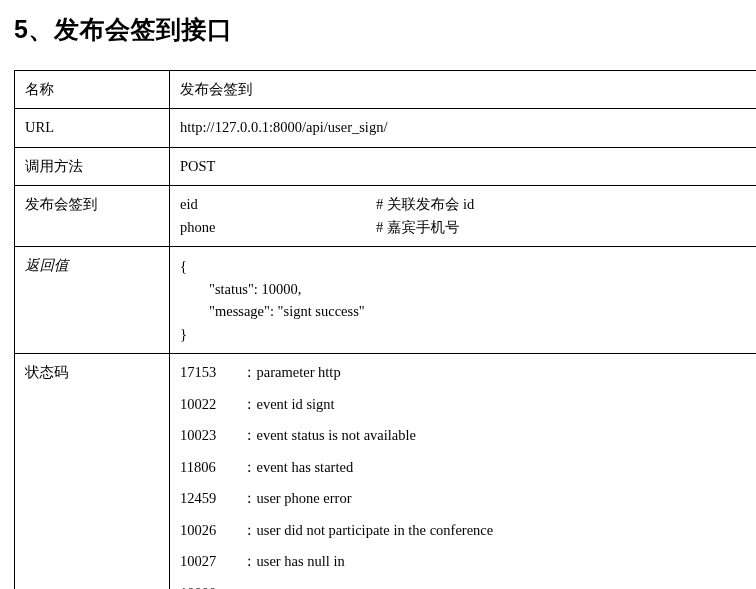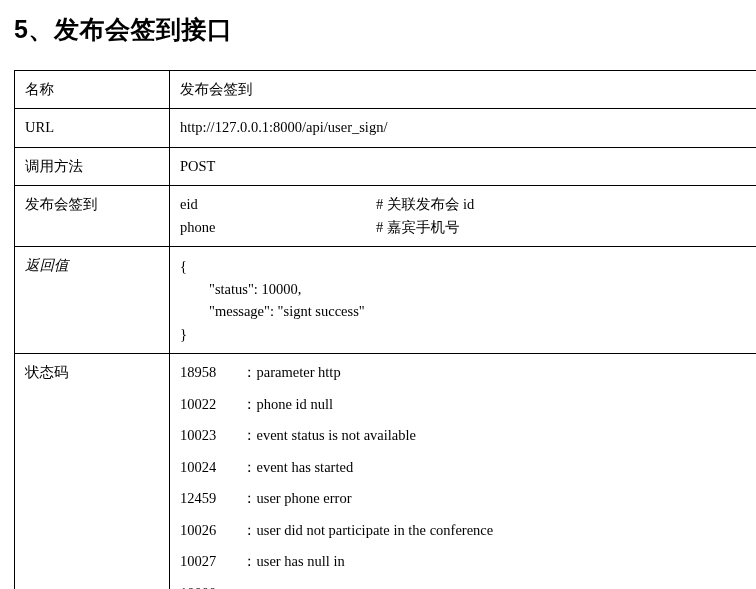--- a/index.html
+++ b/index.html
@@ -125,30 +125,30 @@
           <div class="ret-line">        "status": 10000,</div>
           <div class="ret-line">        "message": "signt success"</div>
           <div class="ret-line">}</div>
         </td>
       </tr>
 
       <tr>
         <td class="label-cell">状态码</td>
         <td class="value-cell">
           <div class="status-line">
-            <span class="status-code">18958</span><span>：</span><span>parameter http</span>
+            <span class="status-code">17153</span><span>：</span><span>parameter http</span>
           </div>
           <div class="status-line">
-            <span class="status-code">10022</span><span>：</span><span>phone id null</span>
+            <span class="status-code">10022</span><span>：</span><span>event id signt</span>
           </div>
           <div class="status-line">
             <span class="status-code">10023</span><span>：</span><span>event status is not available</span>
           </div>
           <div class="status-line">
-            <span class="status-code">10024</span><span>：</span><span>event has started</span>
+            <span class="status-code">11806</span><span>：</span><span>event has started</span>
           </div>
           <div class="status-line">
             <span class="status-code">12459</span><span>：</span><span>user phone error</span>
           </div>
           <div class="status-line">
             <span class="status-code">10026</span><span>：</span><span>user did not participate in the conference</span>
           </div>
           <div class="status-line">
             <span class="status-code">10027</span><span>：</span><span>user has null in</span>
           </div>

